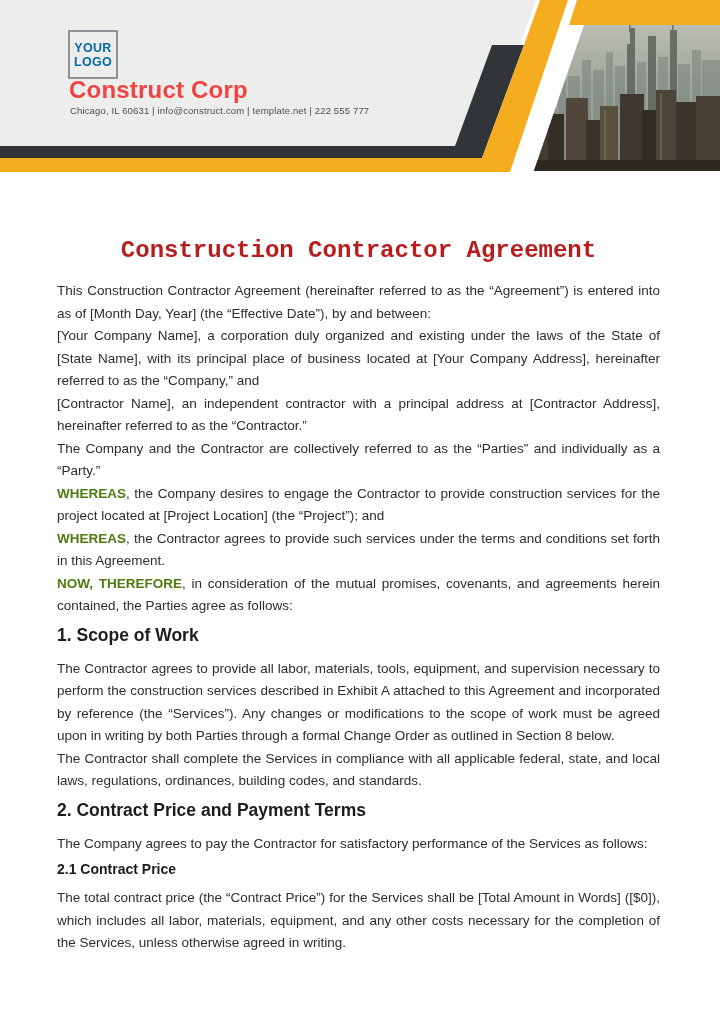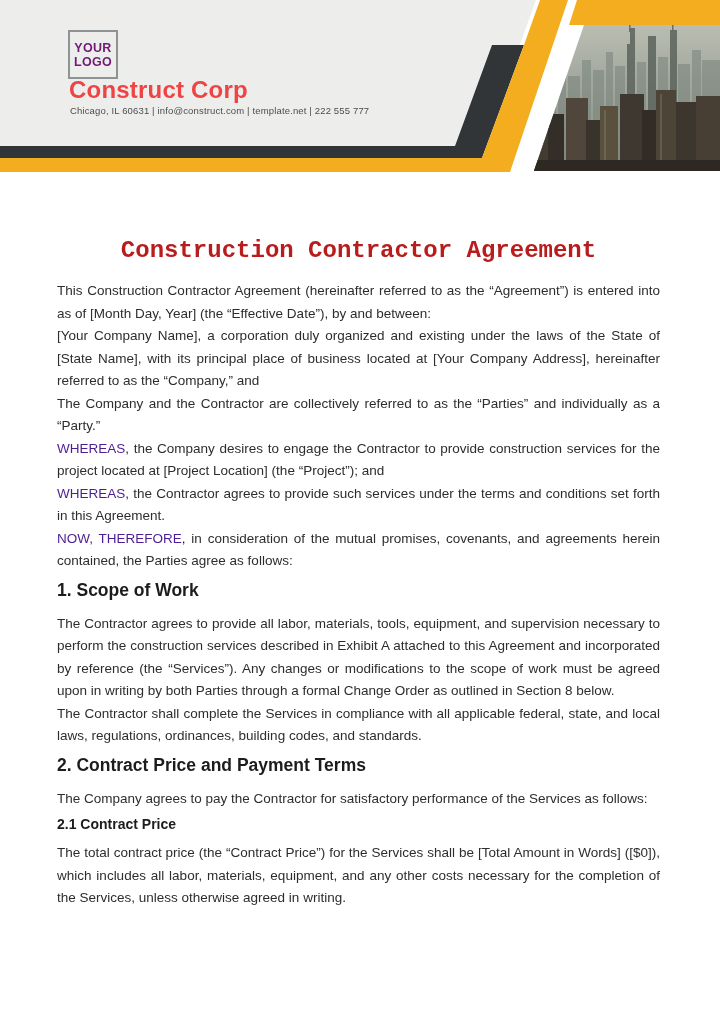--- a/index.html
+++ b/index.html
@@ -28,21 +28,21 @@
   .yellow-top {
     background:#F3AD1F;
     clip-path: polygon(577px 0, 720px 0, 720px 25px, 569px 25px);
   }
   .photo-wrap {
     position:absolute; left:530px; top:0; width:190px; height:172px;
     clip-path: polygon(54px 25px, 190px 25px, 190px 171px, 4px 171px);
   }
   .logo-box {
     position:absolute; left:68px; top:30px; width:46px; height:45px;
-    border:2px solid #8e9396; color:#701a75;
+    border:2px solid #8e9396; color:#0369a1;
     display:flex; align-items:center; justify-content:center; text-align:center;
     font-weight:700; font-size:12.5px; line-height:1.12; letter-spacing:.3px;
   }
   .company-name {
     position:absolute; left:69px; top:76px;
     font-size:24px; font-weight:800; color:#ef4444; letter-spacing:.2px;
   }
   .contact-line {
     position:absolute; left:70px; top:105px;
     font-size:9.5px; color:#4c4c4c; letter-spacing:.15px;text-align:center;
@@ -51,21 +51,21 @@
   
   .doc { padding:0 60px 0 57px; }
   .doc-title {
     margin:64px 0 14px 0; text-align:center;
     font-size:24px; font-weight:700; color:#b91c1c; line-height:30px;font-family:Liberation Mono, monospace;
   }
   .blk-p {
     margin:0; font-size:13.5px; line-height:22.5px;
     text-align:justify; color:#2d2d2d;
   }
-  .blk-p b { font-weight:400; color:#4c1d95; }
+  .blk-p b { font-weight:700; color:#4d7c0f; }
   .blk-h2 {
     margin:4px 0 10px 0; font-size:17.5px; font-weight:700;
     color:#1c1c1c; line-height:26px;
   }
   .blk-h3 {
     margin:4px 0 8px 0; font-size:14px; font-weight:700;
     color:#1c1c1c; line-height:20px;
   }
 </style>
 </head>
@@ -143,20 +143,21 @@
     </div>
     <div class="company-name">Construct Corp</div>
     <div class="contact-line">Chicago, IL 60631 | info@construct.com | template.net | 222 555 777</div>
   </div>
 
   <div class="doc">
     <h1 class="doc-title">Construction Contractor Agreement</h1>
     <div>
         <p class="blk-p">This Construction Contractor Agreement (hereinafter referred to as the “Agreement”) is entered into as of [Month Day, Year] (the “Effective Date”), by and between:</p>
         <p class="blk-p">[Your Company Name], a corporation duly organized and existing under the laws of the State of [State Name], with its principal place of business located at [Your Company Address], hereinafter referred to as the “Company,” and</p>
+        <p class="blk-p">[Contractor Name], an independent contractor with a principal address at [Contractor Address], hereinafter referred to as the “Contractor.”</p>
         <p class="blk-p">The Company and the Contractor are collectively referred to as the “Parties” and individually as a “Party.”</p>
         <p class="blk-p"><b>WHEREAS</b>, the Company desires to engage the Contractor to provide construction services for the project located at [Project Location] (the “Project”); and</p>
         <p class="blk-p"><b>WHEREAS</b>, the Contractor agrees to provide such services under the terms and conditions set forth in this Agreement.</p>
         <p class="blk-p"><b>NOW, THEREFORE</b>, in consideration of the mutual promises, covenants, and agreements herein contained, the Parties agree as follows:</p>
         <div class="blk-h2">1. Scope of Work</div>
         <p class="blk-p">The Contractor agrees to provide all labor, materials, tools, equipment, and supervision necessary to perform the construction services described in Exhibit A attached to this Agreement and incorporated by reference (the “Services”). Any changes or modifications to the scope of work must be agreed upon in writing by both Parties through a formal Change Order as outlined in Section 8 below.</p>
         <p class="blk-p">The Contractor shall complete the Services in compliance with all applicable federal, state, and local laws, regulations, ordinances, building codes, and standards.</p>
         <div class="blk-h2">2. Contract Price and Payment Terms</div>
         <p class="blk-p">The Company agrees to pay the Contractor for satisfactory performance of the Services as follows:</p>
         <div class="blk-h3">2.1 Contract Price</div>

